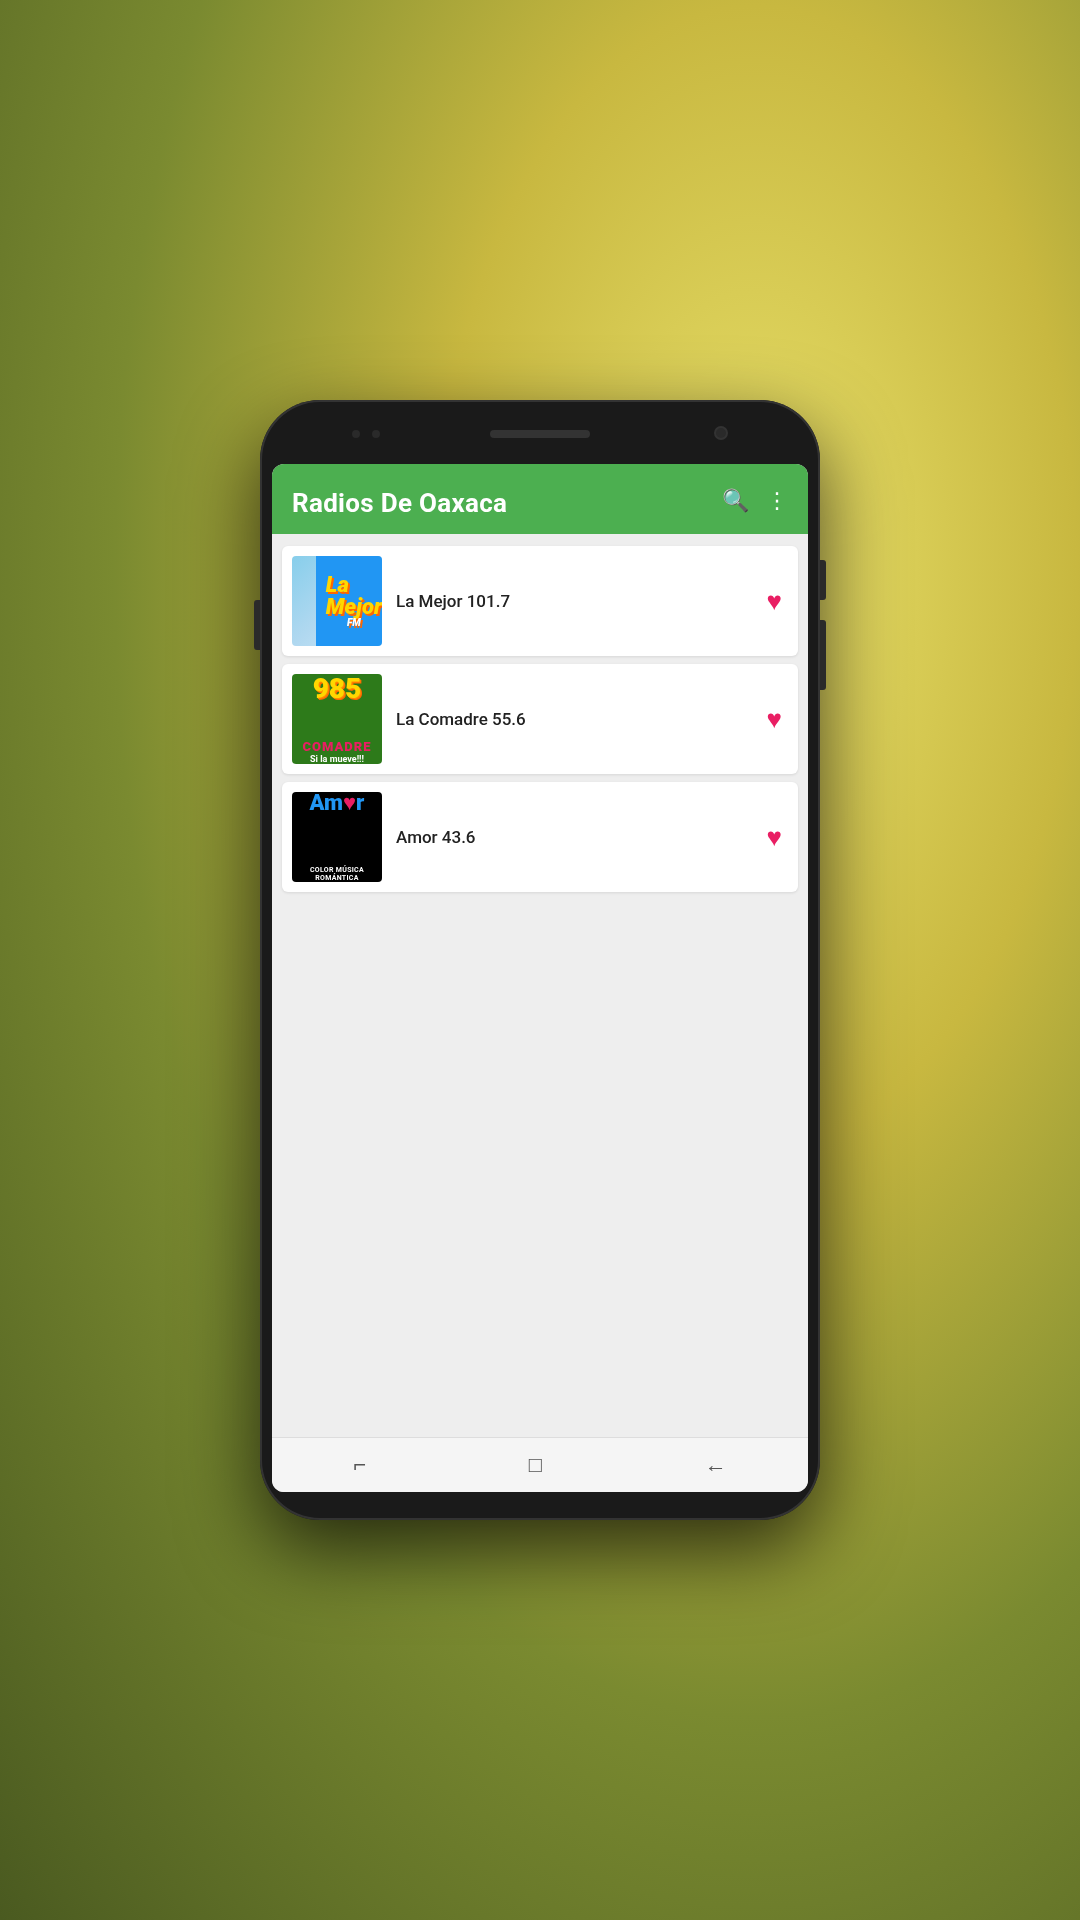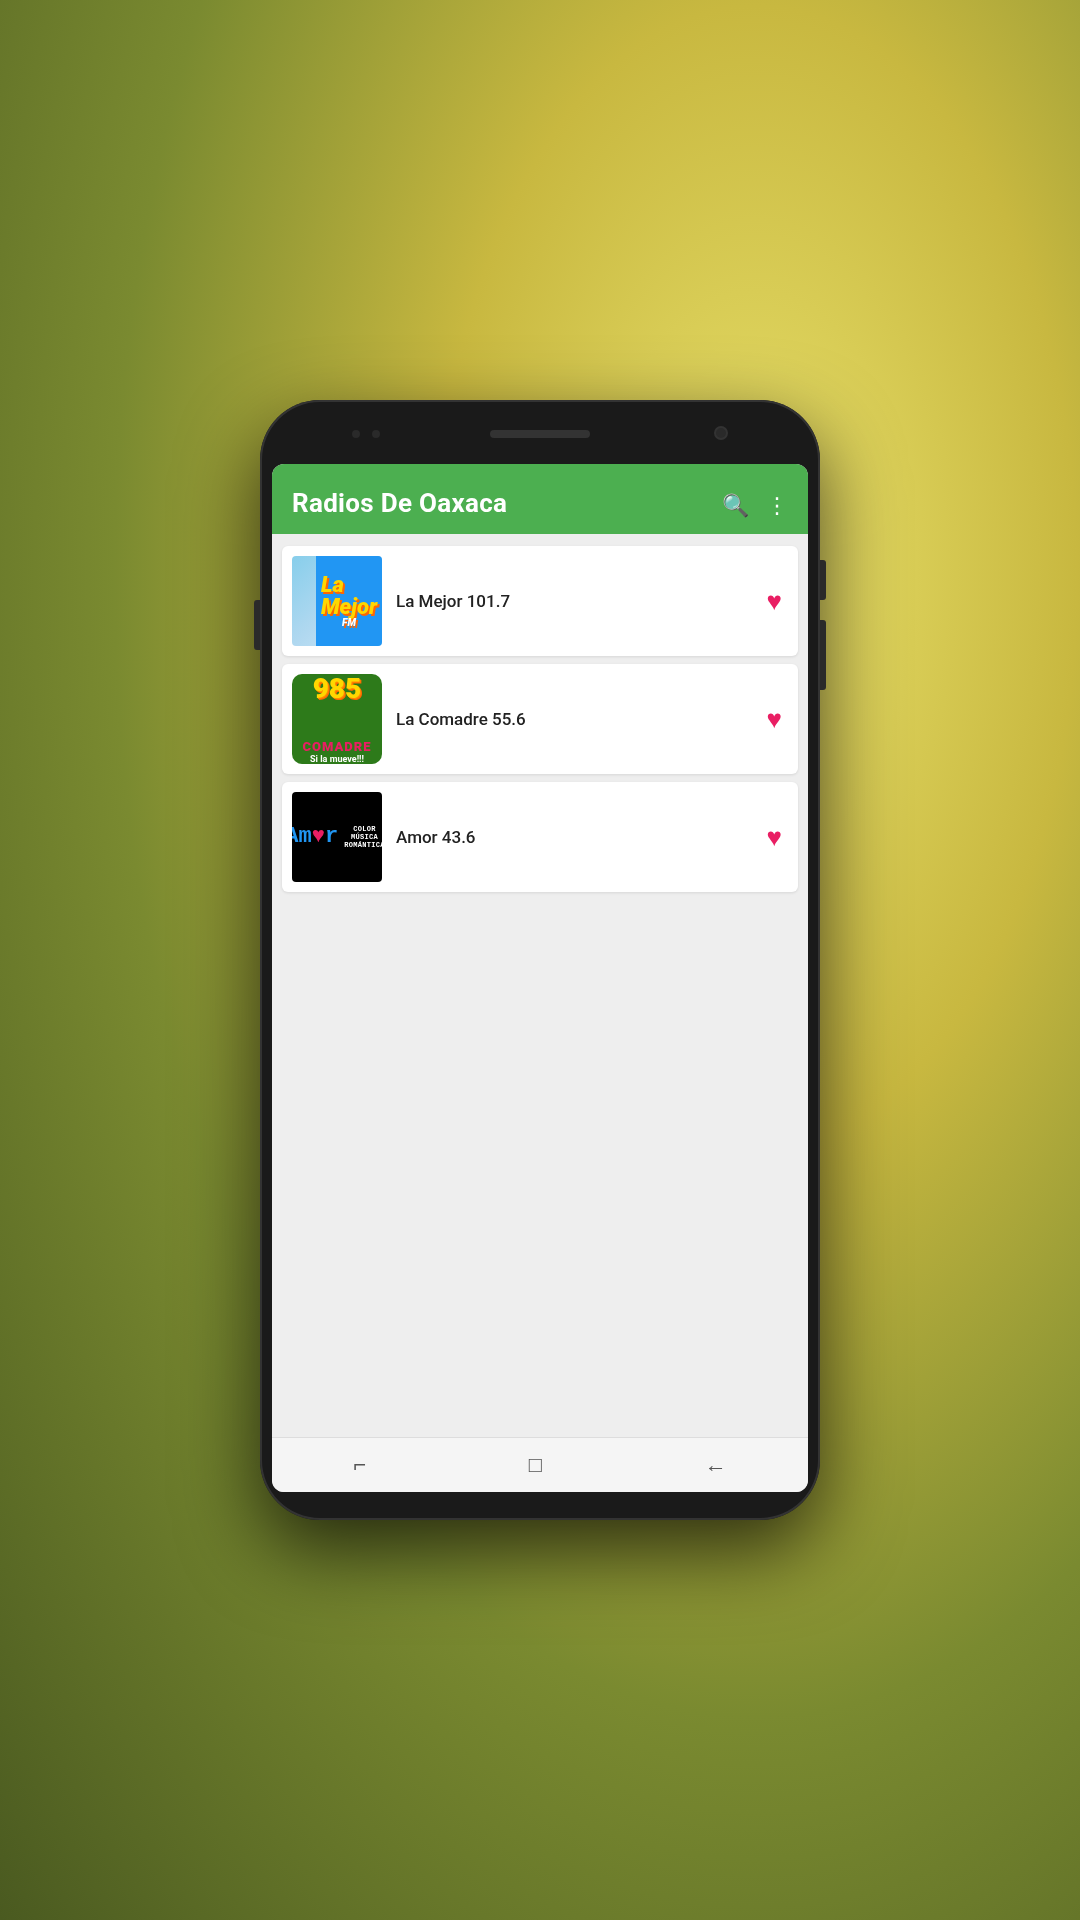--- a/index.html
+++ b/index.html
@@ -126,21 +126,21 @@
 
     
     .app-header {
       background: #4caf50;
       padding: 24px 20px 0 20px;
       flex-shrink: 0;
     }
 
     .app-title-row {
       display: flex;
-      align-items: flex-end;
+      align-items: flex-start;
       justify-content: space-between;
       margin-bottom: 16px;
     }
 
     .app-title {
       color: white;
       font-size: 26px;
       font-weight: bold;
       letter-spacing: 0.3px;
     }
@@ -232,21 +232,21 @@
       background: linear-gradient(135deg, #87ceeb 0%, #b0d8f0 50%, #d0e8f8 100%);
       position: relative;
     }
 
     .logo-la-mejor-inner {
       background: #2196F3;
       width: 100%;
       height: 100%;
       display: flex;
       align-items: center;
-      justify-content: center;
+      justify-content: flex-end;
       position: relative;
       overflow: hidden;
       margin-left: 24px;
     }
 
     .logo-la-mejor-text {
       font-size: 22px;
       font-weight: 900;
       color: #FFD700;
       font-style: italic;
@@ -259,21 +259,20 @@
       font-size: 10px;
       color: white;
       display: block;
     }
 
     
     .logo-comadre {
       background: #2d7a1a;
       position: relative;
       overflow: hidden;
-      border-radius: 10px;
     }
 
     .logo-comadre-text {
       font-size: 28px;
       font-weight: 900;
       color: #FFD700;
       text-shadow: 1px 1px 0 #FF8C00, 2px 2px 0 #FF6600;
       line-height: 1;
       text-align: center;
     }
@@ -380,21 +379,21 @@
             <span style="color:#e91e63;font-size:13px;font-weight:900;letter-spacing:1px;margin-top:36px;">COMADRE</span>
             <span class="logo-comadre-sub">Si la mueve!!!</span>
           </div>
         </div>
         <span class="radio-name">La Comadre 55.6</span>
         <span class="heart-icon">♥</span>
       </div>
 
       <div class="radio-card">
         <div class="radio-logo logo-amor">
-          <div style="display:flex;flex-direction:row;align-items:center;justify-content:flex-end;height:100%;gap:2px;font-family:Liberation Mono, monospace;">
+          <div style="display:flex;flex-direction:column;align-items:center;justify-content:space-between;height:100%;gap:2px;">
             <span style="font-size:22px;font-weight:900;color:#2196F3;line-height:1;">Am<span style="color:#e91e63;">♥</span>r</span>
             <span style="font-size:7px;color:white;font-weight:bold;letter-spacing:0.3px;text-align:center;padding:0 4px;">COLOR MÚSICA ROMÁNTICA</span>
           </div>
         </div>
         <span class="radio-name">Amor 43.6</span>
         <span class="heart-icon">♥</span>
       </div>
 
     </div>
 

